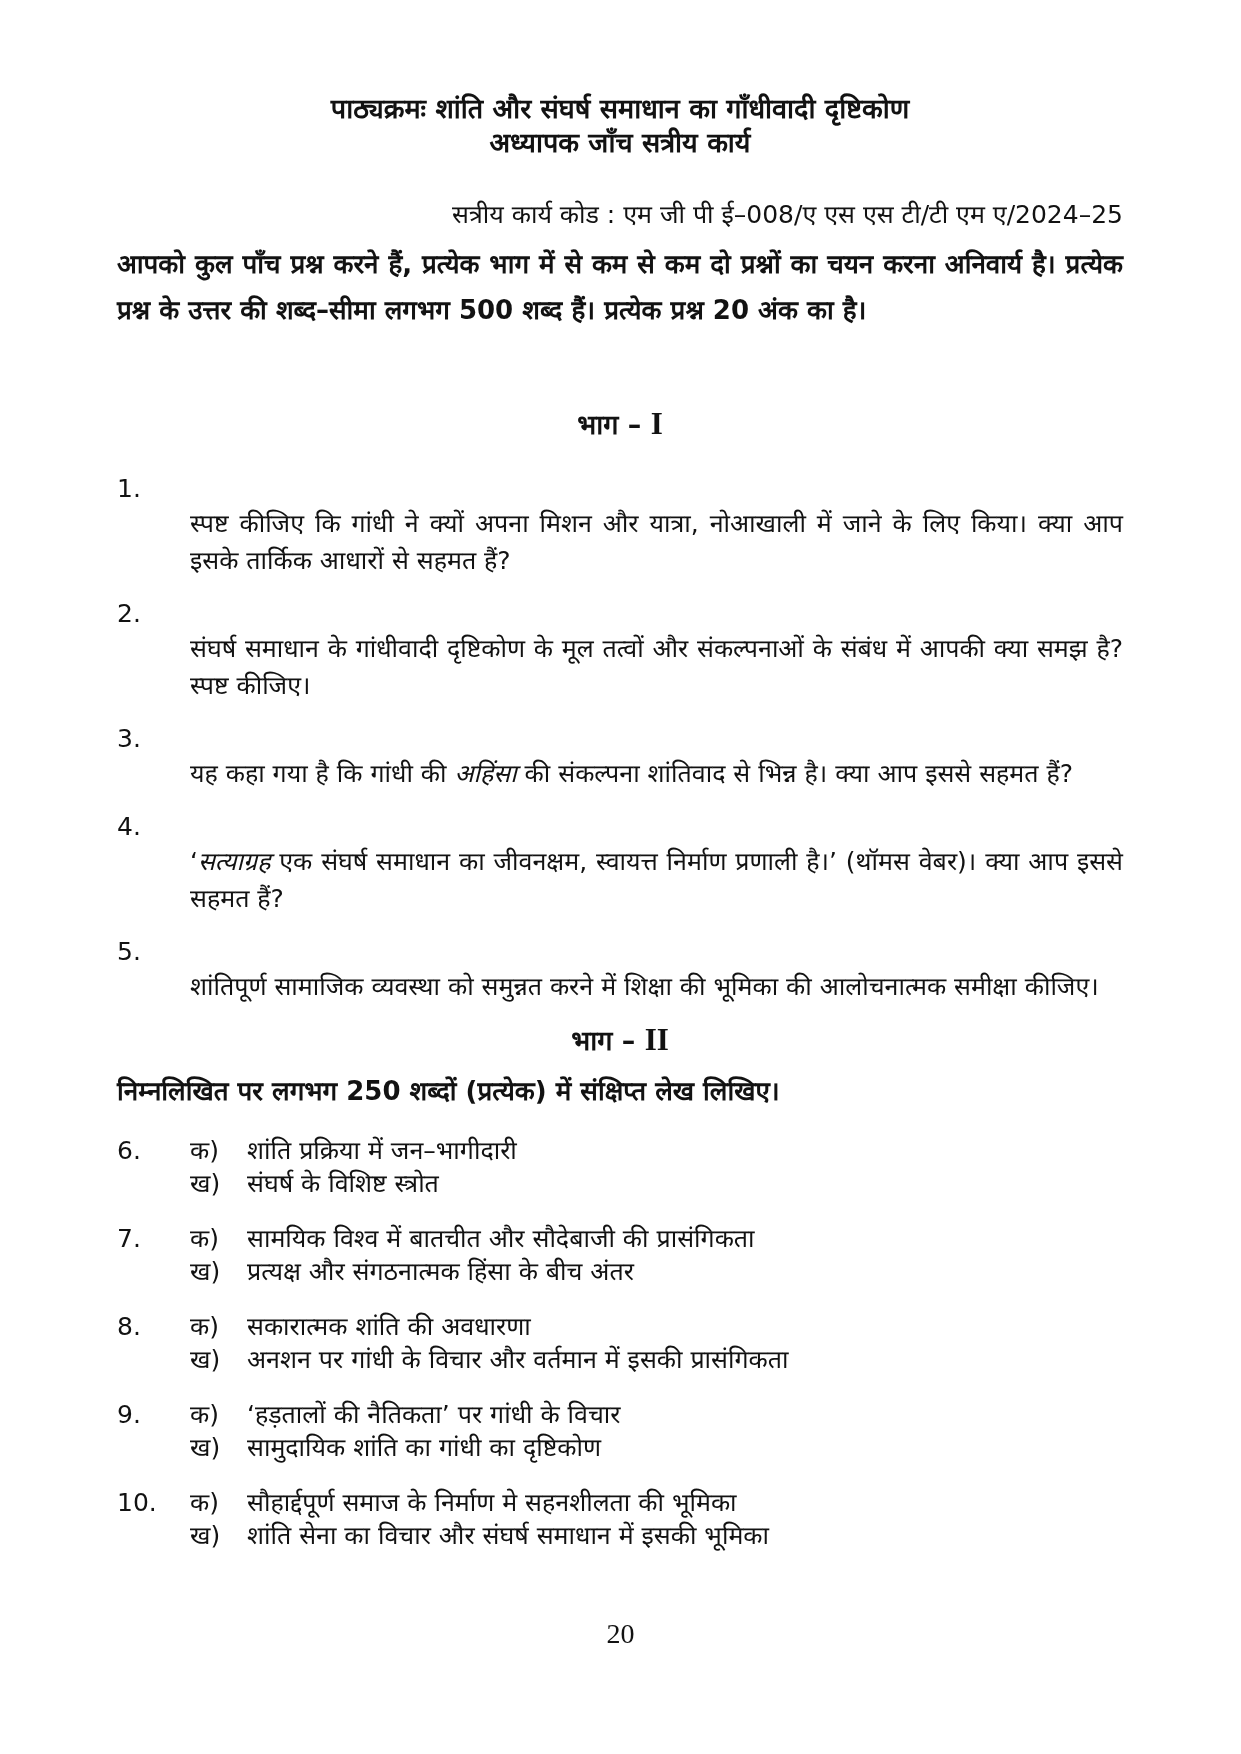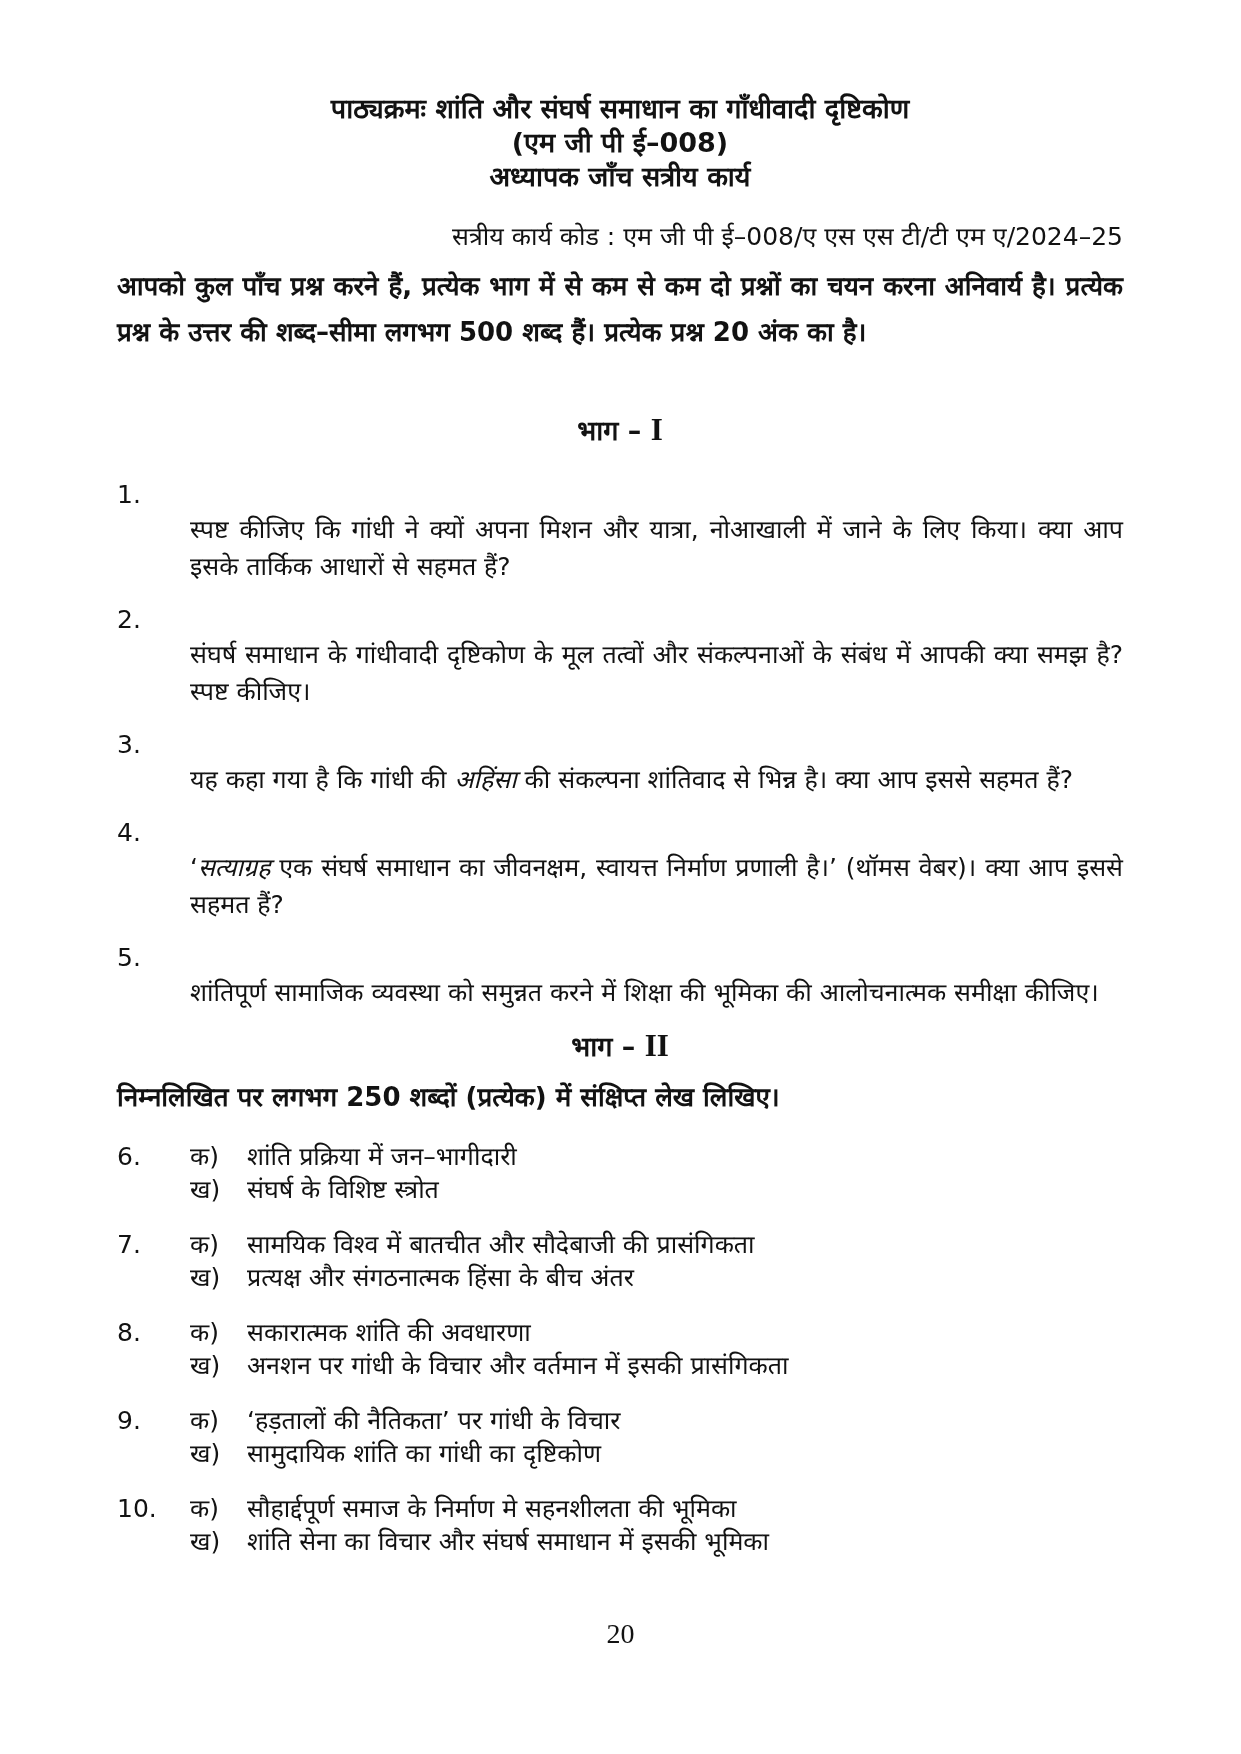--- a/index.html
+++ b/index.html
@@ -9,31 +9,31 @@
     background:#ffffff;
     color:#121212;
     font-family:"DejaVu Sans", sans-serif;
     overflow:hidden;
   }
   .content { padding:92px 118px 0 117px; }
 
   .title-block { text-align:center; font-weight:bold; font-size:27px; line-height:34px; }
   .title-line { white-space:nowrap; }
 
-  .code-block { text-align:right; font-size:25px; line-height:33px; margin-top:26px; }
+  .code-block { text-align:right; font-size:25px; line-height:33px; margin-top:38px; }
 
   .instructions {
     font-weight:bold; font-size:26px; line-height:46px;
     text-align:justify; margin-top:10px;
   }
 
   .part-heading {
     text-align:center; font-weight:bold; font-size:27px; line-height:38px;
   }
-  .part-heading.first { margin-top:56px;text-align:center; }
+  .part-heading.first { margin-top:72px;text-align:center; }
   .part-heading.second { }
   .part-heading .numeral {
     font-family:"Liberation Serif", serif;
     font-size:31px; font-weight:bold;
   }
 
   .q-list { margin-top:26px; }
   .q-row { display:flex; font-size:25px; line-height:37px; margin-bottom:16px; }
   .q-num { width:73px; flex:none; }
   .q-text { flex:1; text-align:justify;margin-top:35px; }
@@ -57,21 +57,20 @@
   }
 </style>
 </head>
 <body>
 
 <div class="page">
   <div class="content">
 
     <div class="title-block">
       <div class="title-line">पाठ्यक्रमः शांति और संघर्ष समाधान का गाँधीवादी दृष्टिकोण</div>
-      <div class="title-line">(एम जी पी ई–008)</div>
       <div class="title-line">अध्यापक जाँच सत्रीय कार्य</div>
     </div>
 
     <div class="code-block">
       <div>सत्रीय कार्य कोड : एम जी पी ई–008/ए एस एस टी/टी एम ए/2024–25</div>
     </div>
 
     <div class="instructions">आपको कुल पाँच प्रश्न करने हैं, प्रत्येक भाग में से कम से कम दो प्रश्नों का चयन करना अनिवार्य है। प्रत्येक प्रश्न के उत्तर की शब्द–सीमा लगभग 500 शब्द हैं। प्रत्येक प्रश्न 20 अंक का है।</div>
 
     <div class="part-heading first">

